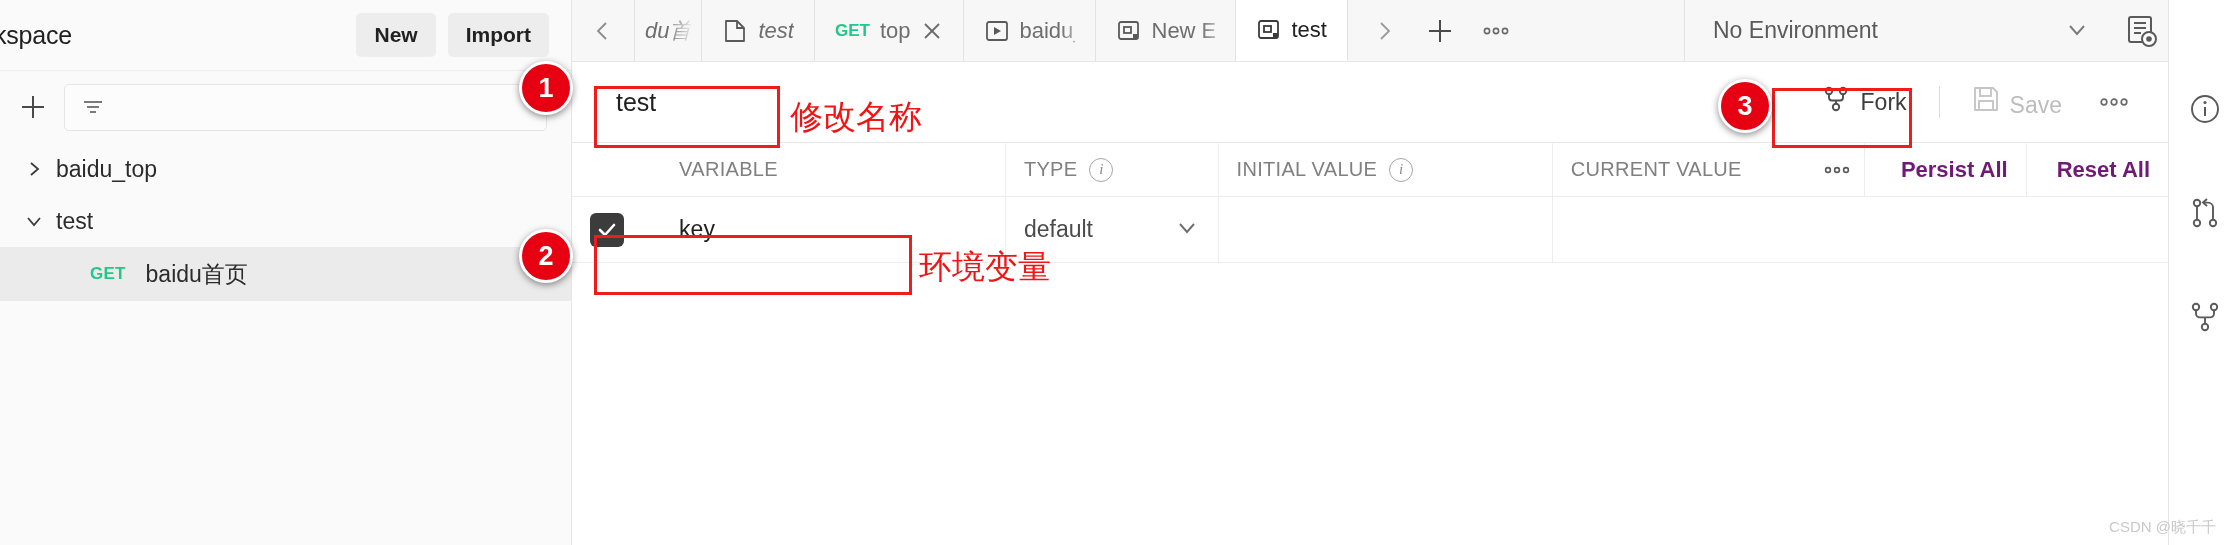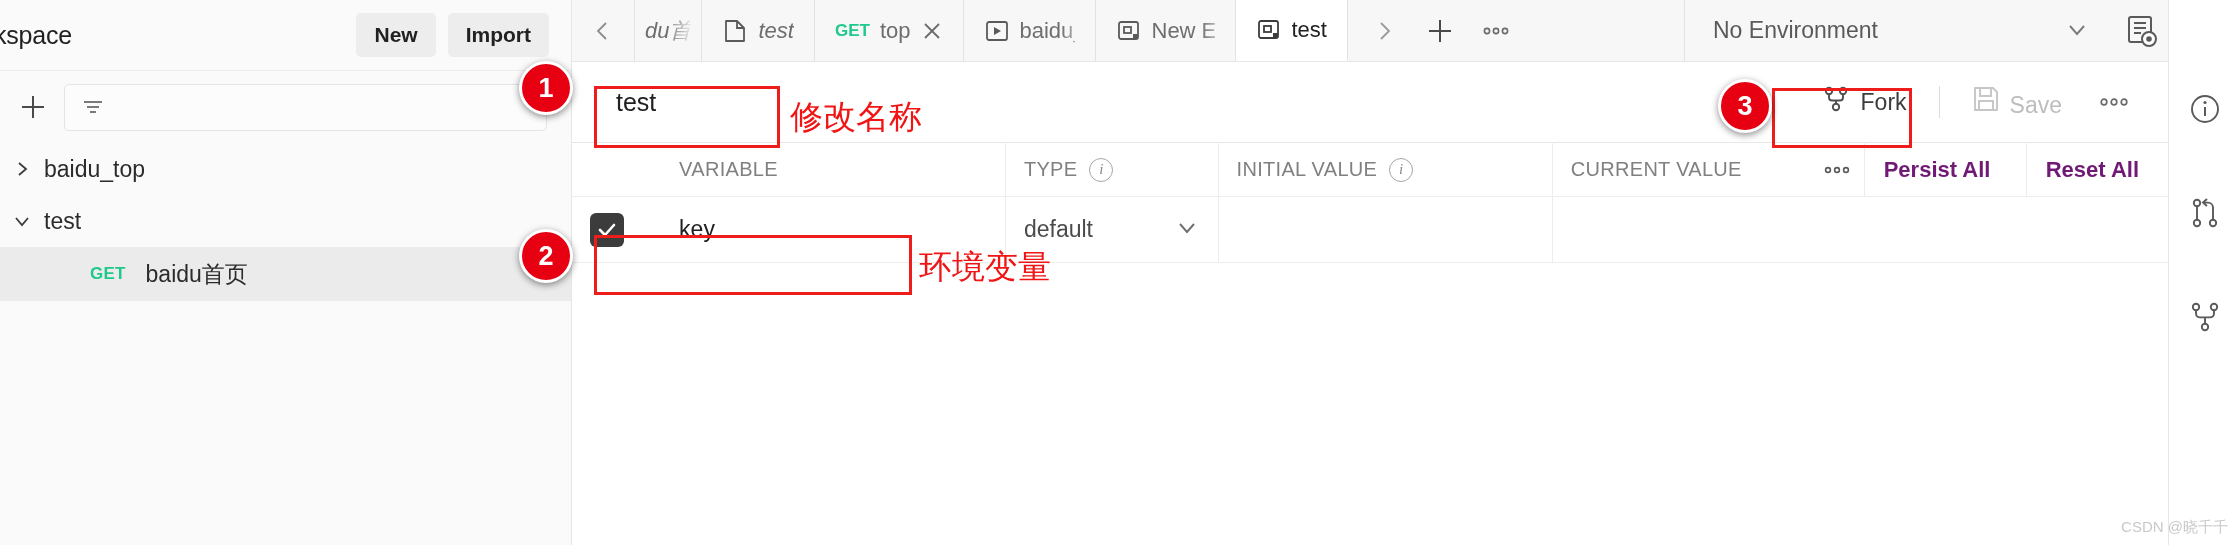--- a/index.html
+++ b/index.html
@@ -53,21 +53,21 @@
   }
   .filter-icon { width: 28px; height: 28px; display:flex; align-items:center; justify-content:center; }
   .filter-input {
     border: none; outline: none; background: transparent;
     font-size: 19px; color: #6b6b6b; flex: 1; margin-left: 8px;
     font-family: "Liberation Sans", sans-serif;
   }
   .tree { flex: 1; overflow: hidden; }
   .tree-row {
     height: 52px; display: flex; align-items: center;
-    padding-left: 10px; cursor: pointer; gap: 10px;
+    padding-left: 22px; cursor: pointer; gap: 10px;
   }
   .tree-row .chev { width: 24px; display:flex; align-items:center; justify-content:center; }
   .tree-label { font-size: 23px; color: #2b2b2b; }
   .tree-row.child {
     padding-left: 90px; background: #ebebeb; height: 54px;
   }
   .method-get {
     font-size: 17px; color: #1ec98b; font-weight: 700; letter-spacing: 0.2px;
   }
   .child-label { font-size: 23px; color: #2b2b2b; margin-left: 10px; }
@@ -136,21 +136,21 @@
   }
   .act.disabled { color: #bdbdbd; cursor: default; align-items: flex-end; }
   .act.bold { font-weight: 700; }
   .act-sep { width: 1px; height: 32px; background: #dcdcdc; margin: 0 10px; }
   .dots-btn { padding: 10px 14px; cursor: pointer; display:flex; align-items:center; }
 
   
   .table-wrap { flex: 1; overflow: hidden; }
   .tbl { width: 100%; border-collapse: collapse; table-layout: fixed; }
   .tbl th {
-    height: 54px; text-align: left; font-weight: 400;
+    height: 54px; text-align: right; font-weight: 400;
     font-size: 20px; color: #808080; letter-spacing: 0.3px;
     border: 1px solid #ededed; border-left: none; border-top: 1px solid #e6e6e6;
     padding: 0 18px; background: #fff; vertical-align: middle;
   }
   .tbl th.dark { color: #701a75; font-weight: 700; font-size: 22px; letter-spacing: 0; padding-left: 19px; }
   .tbl th.cb-col, .tbl td.cb-col { width: 88px; border-right: none; }
   .tbl td {
     height: 66px; border: 1px solid #ededed; border-left: none;
     padding: 0 18px; font-size: 23px; color: #212121; vertical-align: middle;
   }
@@ -189,21 +189,21 @@
   }
   .redbox {
     position: absolute; border: 3px solid #ef1c1c; z-index: 30;
     pointer-events: none;
   }
   .ann-cn {
     position: absolute; color: #f01414; font-size: 33px; z-index: 35;
     font-family: Liberation Serif, serif; white-space: nowrap;
   }
   .watermark {
-    position: absolute; right: 12px; bottom: 8px;
+    position: absolute; right: 24px; bottom: 8px;
     font-size: 15px; color: #c9c9c9; z-index: 50;
   }
 </style>
 </head>
 <body>
 
 <div id="root">
 
   <div class="sidebar">
     <div class="sb-top">

